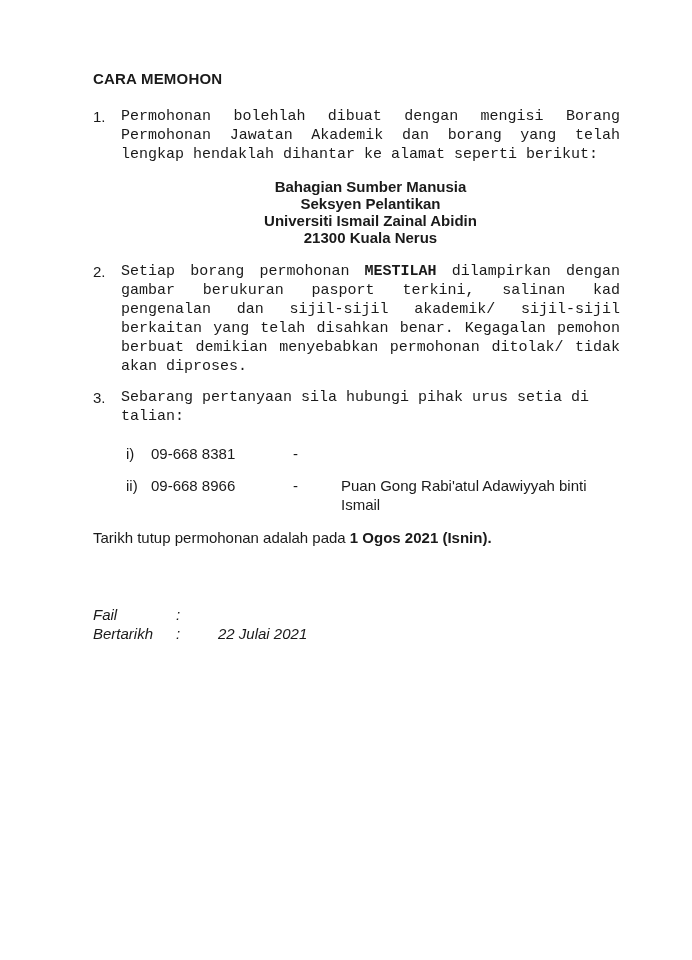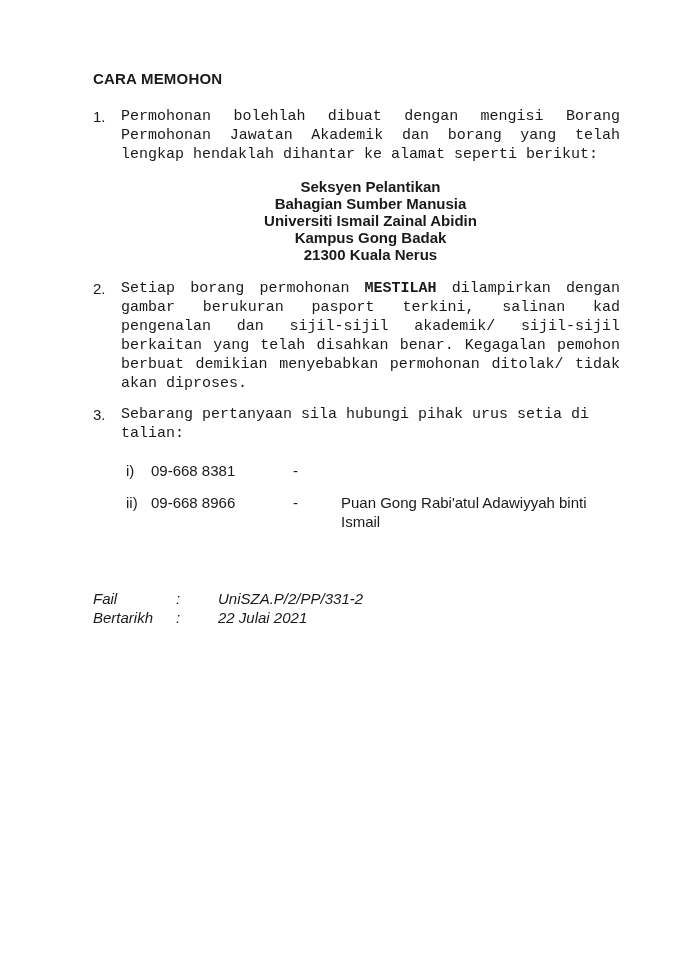--- a/index.html
+++ b/index.html
@@ -101,24 +101,23 @@
   <div class="content">
 
     <div class="doc-title">CARA MEMOHON</div>
 
     <div class="list-item">
       <div class="num">1.</div>
       <div class="body justify">Permohonan bolehlah dibuat dengan mengisi Borang Permohonan Jawatan Akademik dan borang yang telah lengkap hendaklah dihantar ke alamat seperti berikut:</div>
     </div>
 
     <div class="address">
+      <div>Bahagian Sumber Manusia</div>
       <div>Seksyen Pelantikan</div>
-      <div>Bahagian Sumber Manusia</div>
       <div>Universiti Ismail Zainal Abidin</div>
-      <div>Kampus Gong Badak</div>
       <div>21300 Kuala Nerus</div>
     </div>
 
     <div class="list-item">
       <div class="num">2.</div>
       <div class="body justify"><span>Setiap borang permohonan </span><strong>MESTILAH</strong><span> dilampirkan dengan gambar berukuran pasport terkini, salinan kad pengenalan dan sijil-sijil akademik/ sijil-sijil berkaitan yang telah disahkan benar. Kegagalan pemohon berbuat demikian menyebabkan permohonan ditolak/ tidak akan diproses.</span></div>
     </div>
 
     <div class="list-item last">
       <div class="num">3.</div>
@@ -131,26 +130,26 @@
       <div class="c-dash">-</div>
     </div>
 
     <div class="contact-row">
       <div class="c-marker">ii)</div>
       <div class="c-phone">09-668 8966</div>
       <div class="c-dash">-</div>
       <div class="c-name">Puan Gong Rabi'atul Adawiyyah binti Ismail</div>
     </div>
 
+    <div class="closing"><span>Tarikh tutup permohonan adalah pada </span><strong>1 Ogos 2021 (Isnin).</strong></div>
 
     <div class="footer">
       <div class="f-row">
         <div class="f-label">Fail</div>
         <div class="f-colon">:</div>
-        <div class="f-value">UniSZA.P/2/PP/331-2</div>
       </div>
       <div class="f-row">
         <div class="f-label">Bertarikh</div>
         <div class="f-colon">:</div>
         <div class="f-value">22 Julai 2021</div>
       </div>
     </div>
 
   </div>
 </div>

